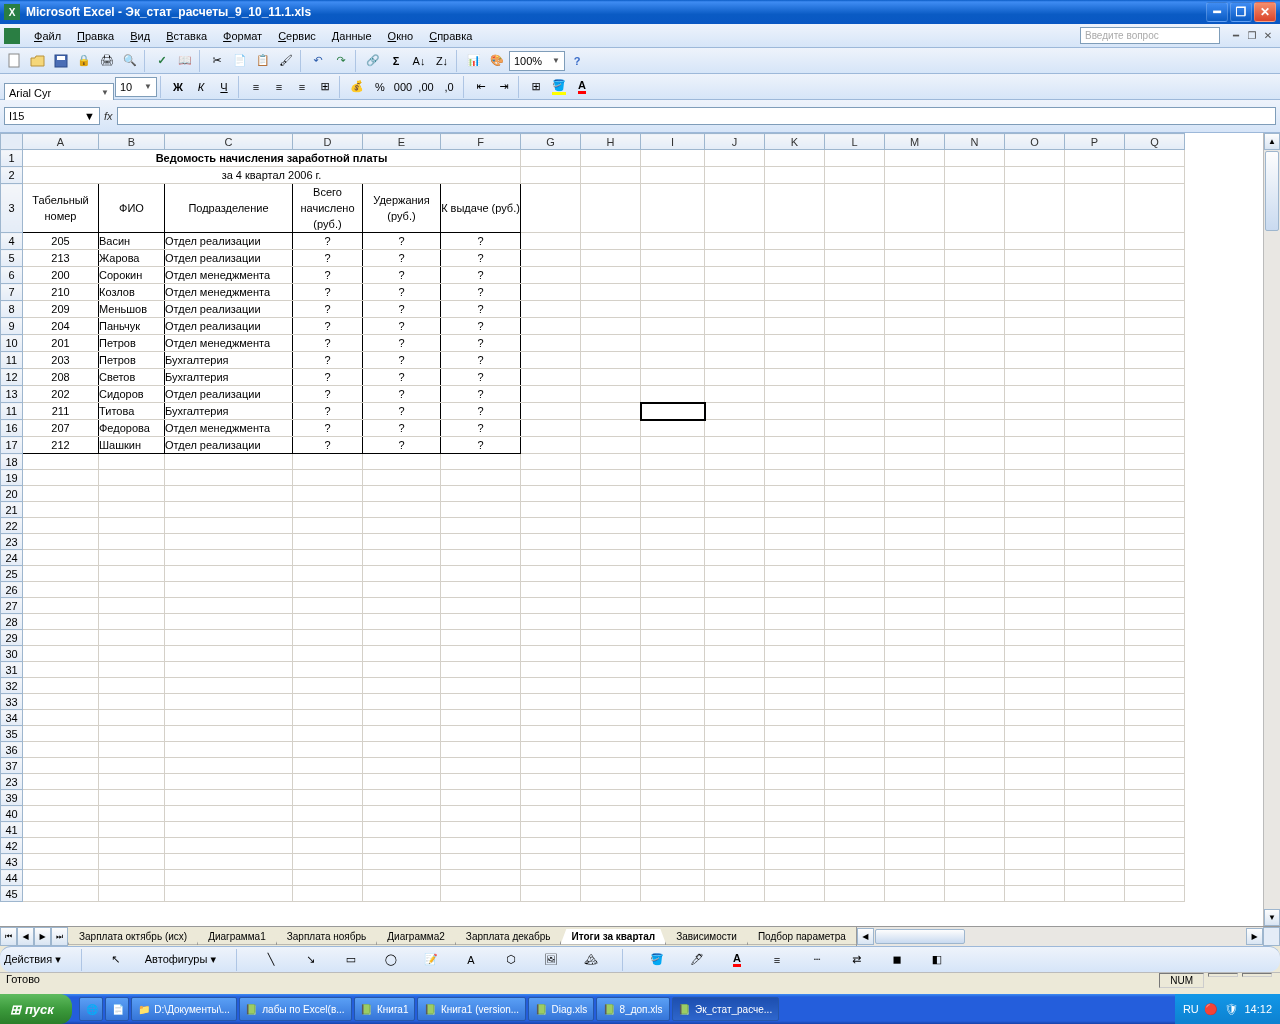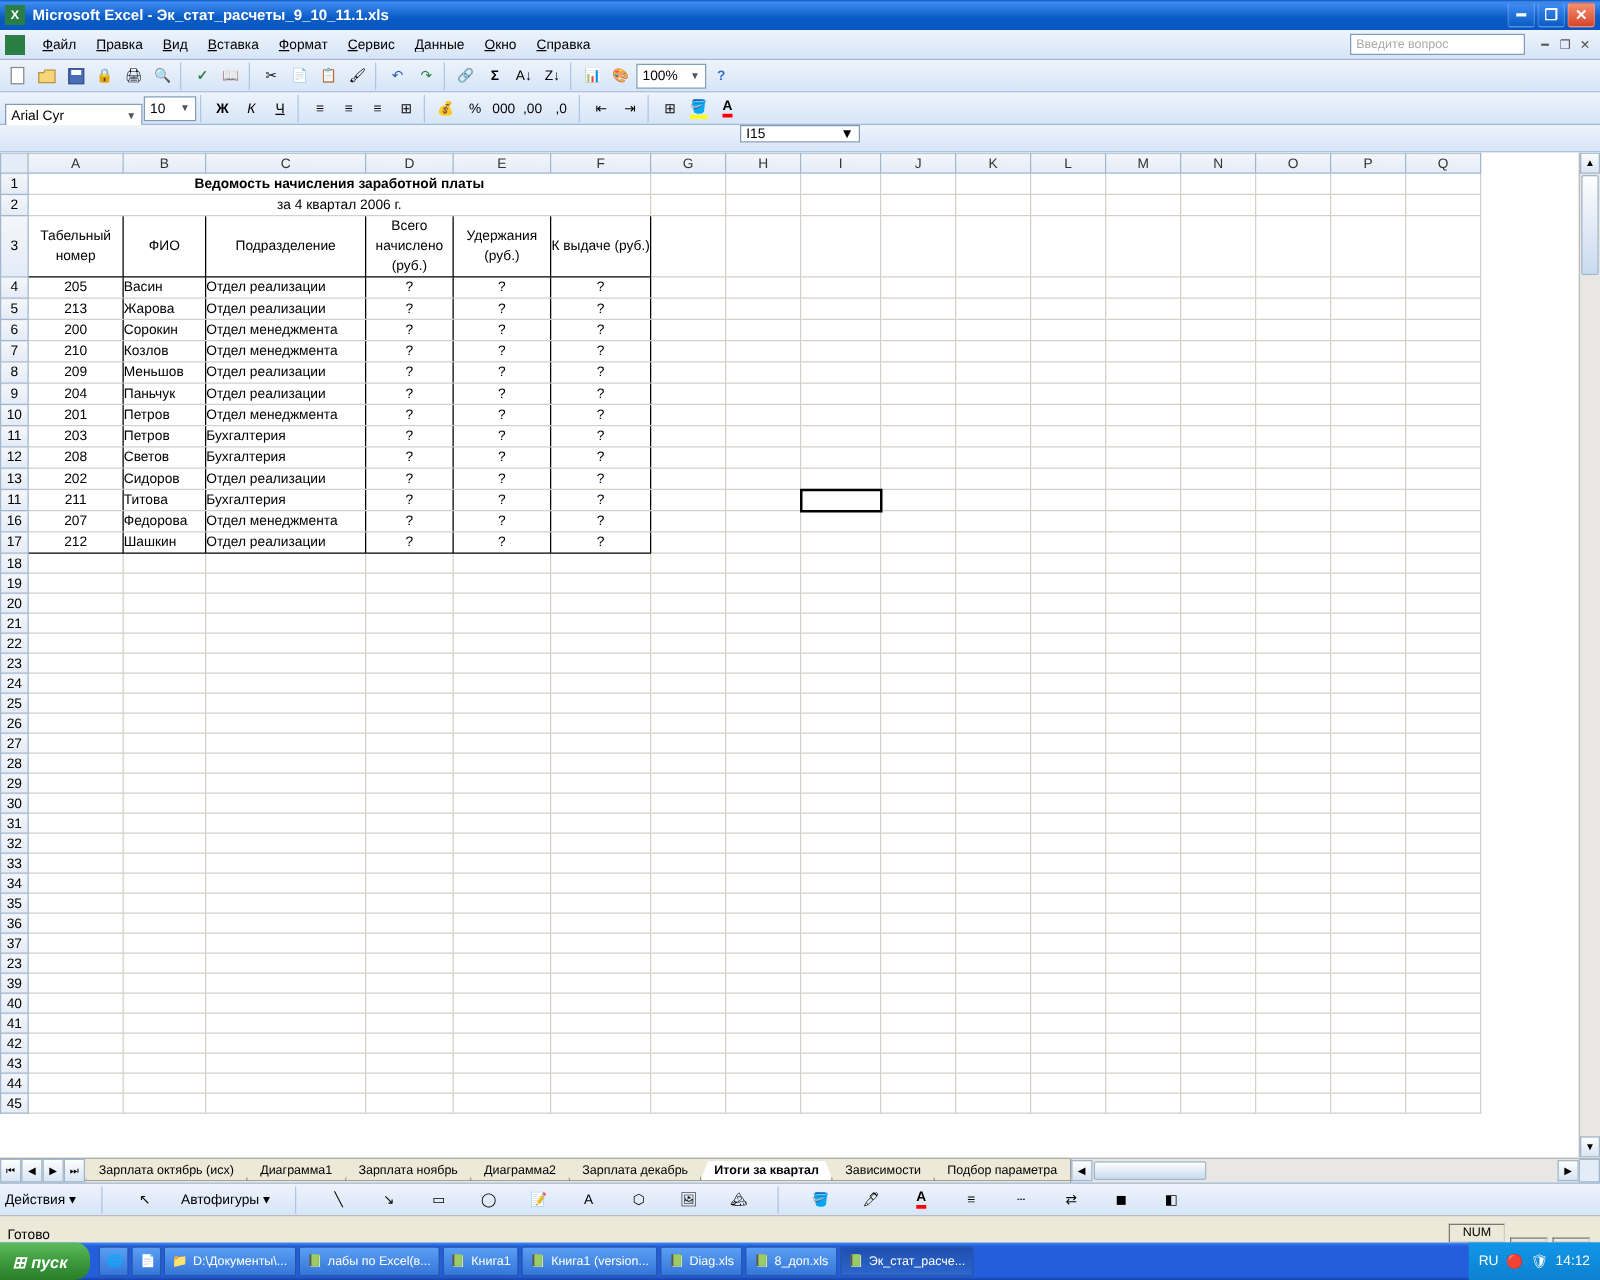--- a/index.html
+++ b/index.html
@@ -17,21 +17,21 @@
   .menubar .mitem u{text-decoration:underline;}
   .menubar .spacer{flex:1;}
   .menubar .askbox{width:140px;height:17px;border:1px solid #7f9db9;background:#fff;color:#aaa;padding:0 4px;font-size:10px;display:flex;align-items:center;margin-left:18px;}
   .menubar .docbtns{display:flex;gap:0;margin-left:8px;}
   .menubar .docbtn{width:16px;height:14px;display:flex;align-items:center;justify-content:center;font-size:10px;color:#555;}
   .toolbar { height: 26px; background: linear-gradient(to bottom,#eef3fb,#d6e5f8); display:flex; align-items:center; padding:0 4px; border-bottom:1px solid #9db8d9; gap:1px;}
   .tbtn { width:22px; height:22px; display:flex; align-items:center; justify-content:center; border:1px solid transparent; border-radius:2px;}
   .tsep{width:4px;height:22px;border-left:1px solid #aec5e4;margin:0 2px;}
   .fontbox{height:20px;border:1px solid #7f9db9;background:#fff;display:flex;align-items:center;padding:0 4px;font-size:11px;}
   .fontbox .dd{margin-left:auto;font-size:8px;color:#555;}
-  .namebox-row{height:22px;background:linear-gradient(to bottom,#eef3fb,#d6e5f8);display:flex;align-items:center;padding:0 4px;border-bottom:1px solid #9db8d9;gap:18px;flex-direction:column;}
+  .namebox-row{height:22px;background:linear-gradient(to bottom,#eef3fb,#d6e5f8);display:flex;align-items:center;padding:16px 4px;border-bottom:1px solid #9db8d9;gap:4px;}
   .namebox{width:96px;height:18px;border:1px solid #7f9db9;background:#fff;display:flex;align-items:center;padding:0 4px;font-size:11px;}
   .fxlabel{font-style:italic;font-size:11px;color:#333;}
   .grid-area{flex:1;background:#fff;display:flex;position:relative;overflow:hidden;}
   .grid-main{flex:1;overflow:hidden;position:relative;}
   .grid-table{border-collapse:collapse;table-layout:fixed;}
   .grid-table th,.grid-table td{border:1px solid #d4d0c8;font-size:11px;height:16px;padding:0;overflow:hidden;white-space:nowrap;}
   .grid-table th{background:linear-gradient(to bottom,#f4f6f9,#e4ecf7);border-color:#9eb6ce;font-weight:normal;text-align:center;color:#333;}
   .grid-table th.corner{background:#e4ecf7;}
   .grid-table td.rowhdr{background:linear-gradient(to bottom,#f4f6f9,#e4ecf7);border-color:#9eb6ce;text-align:center;width:22px;}
   .cell{padding:0 2px;height:16px;line-height:16px;}
@@ -46,22 +46,22 @@
   .sarrow{height:17px;background:linear-gradient(to bottom,#fdfdfd,#d9e5f3);border:1px solid #9eb6ce;display:flex;align-items:center;justify-content:center;font-size:8px;}
   .sthumb{background:linear-gradient(to bottom,#fdfdfd,#c9daf0);border:1px solid #9eb6ce;border-radius:2px;}
   .sheet-tabs-row{height:20px;display:flex;align-items:stretch;background:#ece9d8;border-top:1px solid #999;}
   .tabnav{display:flex;}
   .tabnav .nbtn{width:17px;border:1px solid #9eb6ce;background:linear-gradient(to bottom,#fdfdfd,#d9e5f3);display:flex;align-items:center;justify-content:center;font-size:8px;}
   .tabs{display:flex;align-items:center;flex:0 0 auto;}
   .tab{padding:2px 10px;font-size:10px;background:#fff;border:1px solid #888;border-top:none;position:relative;margin-right:-1px;clip-path:polygon(6px 0,calc(100% - 6px) 0,100% 100%,0 100%);}
   .tab.inactive{background:#ece9d8;}
   .tab.active{font-weight:bold;background:#fff;z-index:2;}
   .hscroll{flex:1;background:#e9e7e3;display:flex;align-items:center;border-left:1px solid #999;}
-  .bottom-toolbar{height:26px;background:linear-gradient(to bottom,#eef3fb,#d6e5f8);display:flex;align-items:center;padding:0 4px;border-top:1px solid #9db8d9;gap:18px;font-size:11px;}
-  .statusbar{height:22px;background:#ece9d8;display:flex;align-items:flex-end;padding:0 6px;font-size:11px;border-top:1px solid #bbb;}
+  .bottom-toolbar{height:26px;background:linear-gradient(to bottom,#eef3fb,#d6e5f8);display:flex;align-items:center;padding:0 4px;border-top:1px solid #9db8d9;gap:18px;font-size:11px;border-radius:11px;}
+  .statusbar{height:22px;background:#ece9d8;display:flex;align-items:flex-start;padding:0 6px;font-size:11px;border-top:1px solid #bbb;}
   .statusbar .sp{flex:1;}
   .statusbar .box{border:1px inset #ccc;padding:1px 10px;margin:0 2px;font-size:10px;}
   .taskbar{height:30px;background:linear-gradient(to bottom,#3f8cf3 0%,#245edc 10%,#245edc 90%,#1842a8 100%);display:flex;align-items:center;color:#fff;font-size:11px;}
   .start{height:30px;padding:0 18px 0 10px;background:linear-gradient(to bottom,#5fbb5f 0%,#3c9b3c 50%,#2a7e2a 100%);border-radius:0 12px 12px 0;font-weight:bold;font-style:italic;display:flex;align-items:center;font-size:13px;}
   .task{height:24px;margin:0 1px;padding:0 6px;background:linear-gradient(to bottom,#5a9ff5,#3575d8);border:1px solid #2556a8;border-radius:2px;display:flex;align-items:center;gap:4px;max-width:135px;overflow:hidden;white-space:nowrap;font-size:10px;}
   .task.active{background:linear-gradient(to bottom,#1d4fb0,#2e66cc);}
   .tray{height:30px;background:linear-gradient(to bottom,#1297e8,#0d81d0);padding:0 8px;display:flex;align-items:center;gap:6px;margin-left:auto;font-size:11px;}
   svg{display:block;}
 </style>
 </head>

